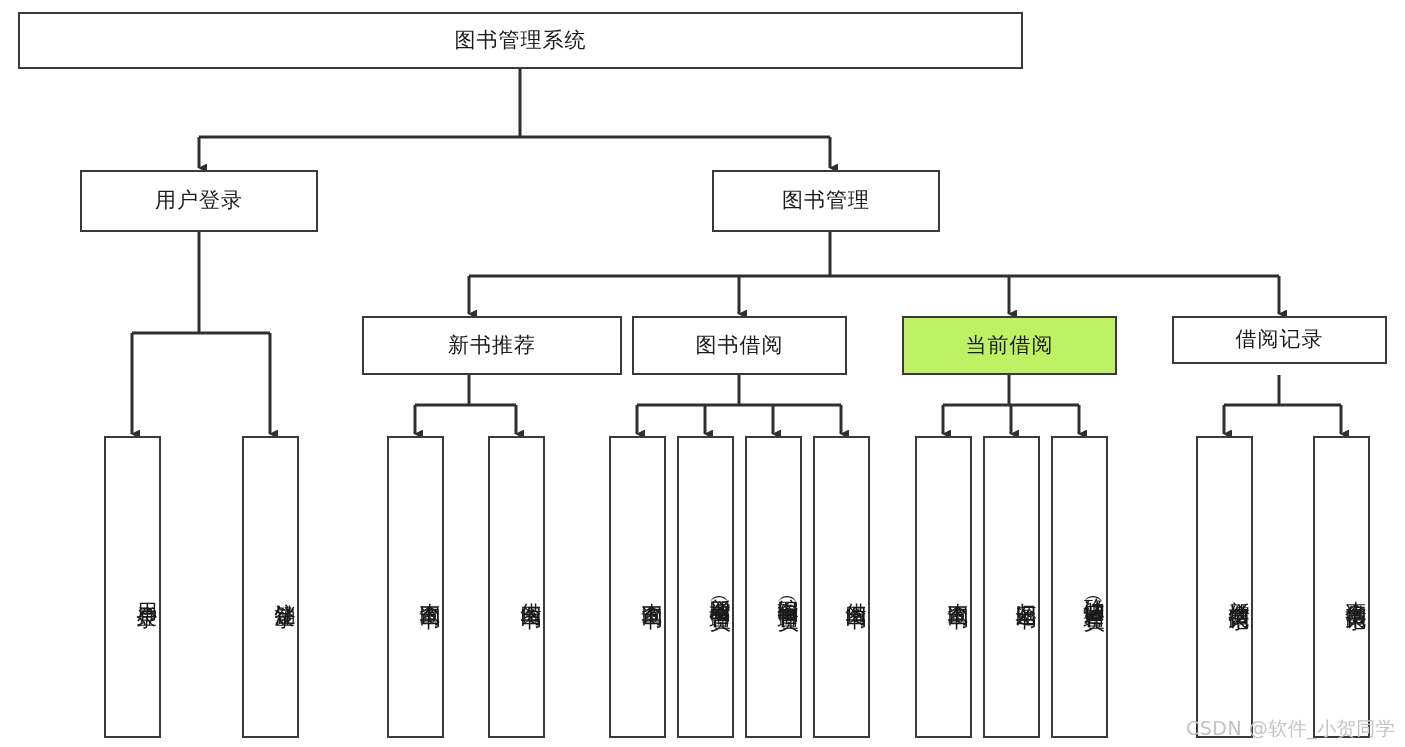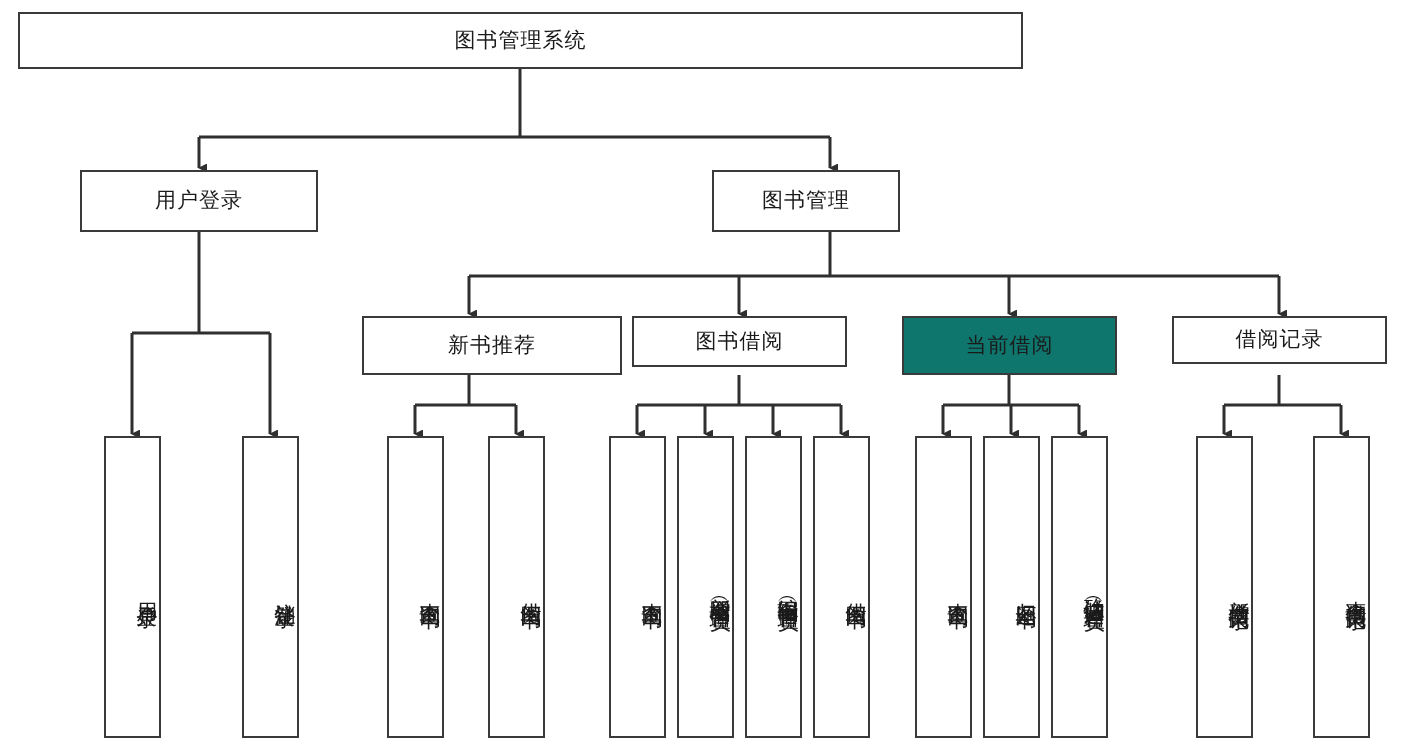--- a/index.html
+++ b/index.html
@@ -114,30 +114,30 @@
       </g>
   </svg>
 
   <div id="nodes-layer">
       <div class="node node-h" style="left: 18px; top: 12px; width: 1005px; height: 57px; border-color: rgb(58, 58, 58); background: rgb(255, 255, 255); color: rgb(26, 26, 26);">
         <span class="hlabel">图书管理系统</span>
       </div>
       <div class="node node-h" style="left: 80px; top: 170px; width: 238px; height: 62px; border-color: rgb(58, 58, 58); background: rgb(255, 255, 255); color: rgb(26, 26, 26);">
         <span class="hlabel">用户登录</span>
       </div>
-      <div class="node node-h" style="left: 712px; top: 170px; width: 188px; height: 62px; border-color: rgb(58, 58, 58); background: rgb(255, 255, 255); color: rgb(26, 26, 26);">
+      <div class="node node-h" style="left: 712px; top: 170px; width: 228px; height: 62px; border-color: rgb(58, 58, 58); background: rgb(255, 255, 255); color: rgb(26, 26, 26);">
         <span class="hlabel">图书管理</span>
       </div>
       <div class="node node-h" style="left: 362px; top: 316px; width: 260px; height: 59px; border-color: rgb(58, 58, 58); background: rgb(255, 255, 255); color: rgb(26, 26, 26);">
         <span class="hlabel">新书推荐</span>
       </div>
-      <div class="node node-h" style="left: 632px; top: 316px; width: 215px; height: 51px; border-color: rgb(58, 58, 58); background: rgb(255, 255, 255); color: rgb(26, 26, 26);">
+      <div class="node node-h" style="left: 632px; top: 316px; width: 215px; height: 59px; border-color: rgb(58, 58, 58); background: rgb(255, 255, 255); color: rgb(26, 26, 26);">
         <span class="hlabel">图书借阅</span>
       </div>
-      <div class="node node-h" style="left: 902px; top: 316px; width: 215px; height: 59px; border-color: rgb(58, 58, 58); background: #0f766e; color: rgb(26, 26, 26);">
+      <div class="node node-h" style="left: 902px; top: 316px; width: 215px; height: 59px; border-color: rgb(58, 58, 58); background: #bef264; color: rgb(26, 26, 26);">
         <span class="hlabel">当前借阅</span>
       </div>
       <div class="node node-h" style="left: 1172px; top: 316px; width: 215px; height: 48px; border-color: rgb(58, 58, 58); background: rgb(255, 255, 255); color: rgb(26, 26, 26);">
         <span class="hlabel">借阅记录</span>
       </div>
       <div class="node node-v" style="left: 104px; top: 436px; width: 57px; height: 302px; border-color: rgb(58, 58, 58); background: rgb(255, 255, 255); color: rgb(26, 26, 26);">
         <span class="vlabel">用户登录</span>
       </div>
       <div class="node node-v" style="left: 242px; top: 436px; width: 57px; height: 302px; border-color: rgb(58, 58, 58); background: rgb(255, 255, 255); color: rgb(26, 26, 26);">
         <span class="vlabel">注销登录</span>
@@ -170,14 +170,15 @@
         <span class="vlabel">确认归还（管理员）</span>
       </div>
       <div class="node node-v" style="left: 1196px; top: 436px; width: 57px; height: 302px; border-color: rgb(58, 58, 58); background: rgb(255, 255, 255); color: rgb(26, 26, 26);">
         <span class="vlabel">新增借阅记录</span>
       </div>
       <div class="node node-v" style="left: 1313px; top: 436px; width: 57px; height: 302px; border-color: rgb(58, 58, 58); background: rgb(255, 255, 255); color: rgb(26, 26, 26);">
         <span class="vlabel">查询借阅记录</span>
       </div>
     </div>
 
+  <div class="watermark" style="left: 1186px; top: 716px; color: rgb(195, 195, 195);">CSDN @软件_小贺同学</div>
 
 </div>
 
 </body></html>

